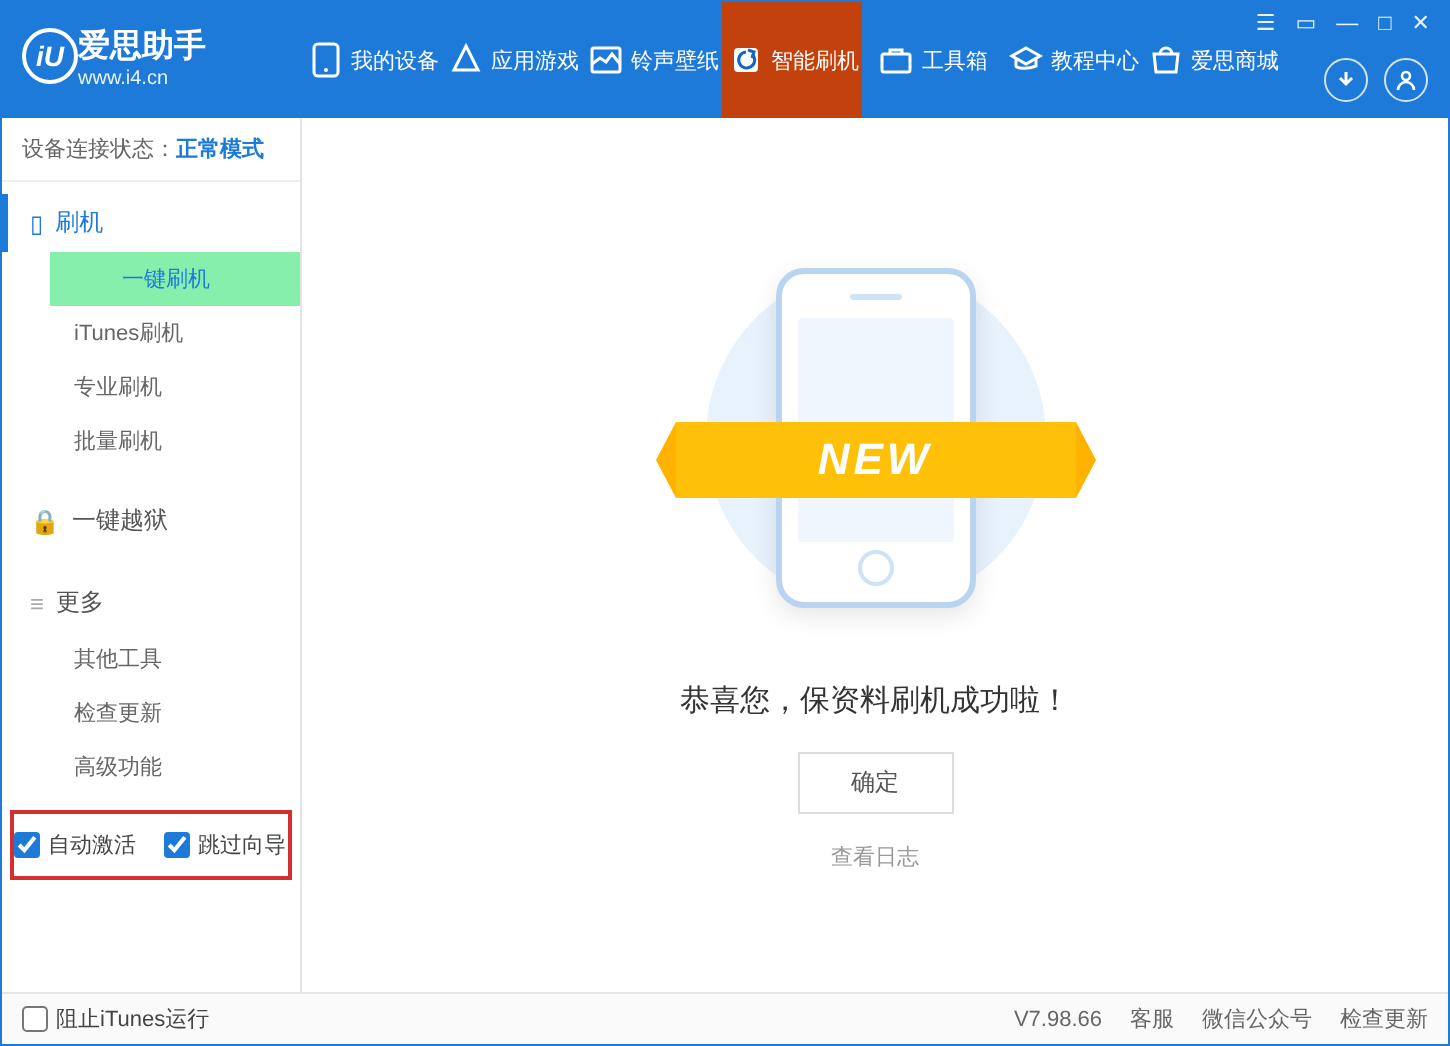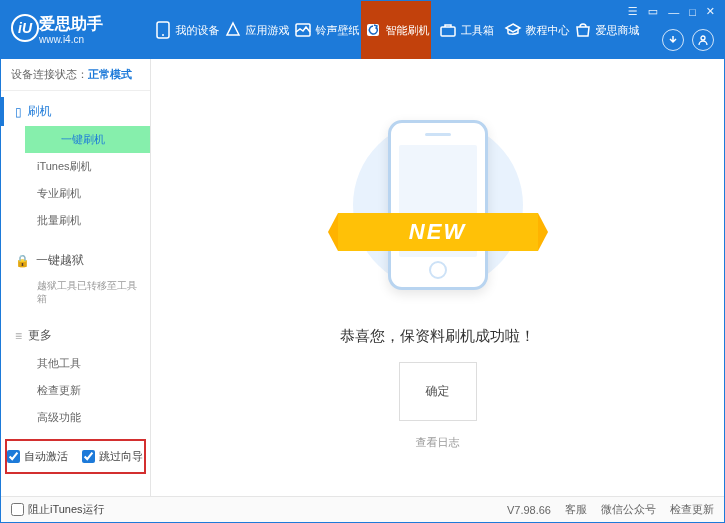--- a/index.html
+++ b/index.html
@@ -48,27 +48,27 @@
 .device-box { padding: 6px 10px 20px; }
 
 .main { flex: 1; display: flex; flex-direction: column; align-items: center; justify-content: center; position: relative; background: #fff; }
 
 .phone-illus { width: 140px; height: 200px; position: relative; display: flex; align-items: center; justify-content: center; }
 .phone-illus::before { content: ""; position: absolute; width: 170px; height: 170px; border-radius: 50%; background: #e8f2fd; z-index: 0; }
 .phone-body { position: relative; z-index: 1; width: 100px; height: 170px; background: #fff; border: 3px solid #b8d4f0; border-radius: 14px; box-shadow: 0 4px 12px rgba(0,0,0,0.1); }
 .phone-body::before { content: ""; position: absolute; top: 10px; left: 50%; transform: translateX(-50%); width: 26px; height: 3px; background: #cde2f7; border-radius: 2px; }
 .phone-body::after { content: ""; position: absolute; bottom: 8px; left: 50%; transform: translateX(-50%); width: 14px; height: 14px; border: 2px solid #cde2f7; border-radius: 50%; }
 .phone-screen { position: absolute; top: 22px; left: 8px; right: 8px; bottom: 30px; background: #f0f6fd; border-radius: 2px; }
-.new-ribbon { position: absolute; z-index: 2; bottom: 54px; left: -30px; right: -30px; height: 38px; background: #ffc107; display: flex; align-items: center; justify-content: center; color: #fff; font-weight: bold; font-size: 22px; letter-spacing: 2px; font-style: italic; }
+.new-ribbon { position: absolute; z-index: 2; bottom: 70px; left: -30px; right: -30px; height: 38px; background: #ffc107; display: flex; align-items: center; justify-content: center; color: #fff; font-weight: bold; font-size: 22px; letter-spacing: 2px; font-style: italic; }
 .new-ribbon::before, .new-ribbon::after { content: ""; position: absolute; width: 0; height: 0; border-style: solid; }
 .new-ribbon::before { left: -10px; top: 0; border-width: 19px 10px 19px 0; border-color: transparent #ffb300 transparent transparent; }
 .new-ribbon::after { right: -10px; top: 0; border-width: 19px 0 19px 10px; border-color: transparent transparent transparent #ffb300; }
 
 .success-text { margin-top: 22px; font-size: 15px; color: #333; }
-.confirm-btn { margin-top: 16px; padding: 20px 26px; border: 1px solid #ddd; background: #fff; color: #555; cursor: pointer; font-size: 12px; }
+.confirm-btn { margin-top: 16px; padding: 6px 26px; border: 1px solid #ddd; background: #fff; color: #555; cursor: pointer; font-size: 12px; }
 .log-link { margin-top: 14px; font-size: 11px; color: #999; cursor: pointer; font-family: Liberation Mono, monospace; }
 
 .statusbar { height: 26px; border-top: 1px solid #e5e5e5; display: flex; align-items: center; padding: 0 10px; font-size: 11px; color: #666; background: #fafafa; }
 .statusbar .sb-left { flex: 1; display: flex; align-items: center; gap: 4px; }
 .statusbar .sb-right { display: flex; gap: 14px; align-items: center; }
 .sb-link { cursor: pointer; }
 </style>
 </head>
 <body>
 
@@ -183,21 +183,20 @@
         <div class="side-sub">iTunes刷机</div>
         <div class="side-sub">专业刷机</div>
         <div class="side-sub">批量刷机</div>
       </div>
 
       <div class="side-section">
         <div class="side-header">
             <span class="glyph">🔒</span>
             <span>一键越狱</span>
           </div>
-        <div class="side-note">越狱工具已转移至工具箱</div>
       </div>
 
       <div class="side-section">
         <div class="side-header">
             <span class="glyph">≡</span>
             <span>更多</span>
           </div>
         <div class="side-sub">其他工具</div>
         <div class="side-sub">检查更新</div>
         <div class="side-sub">高级功能</div>

